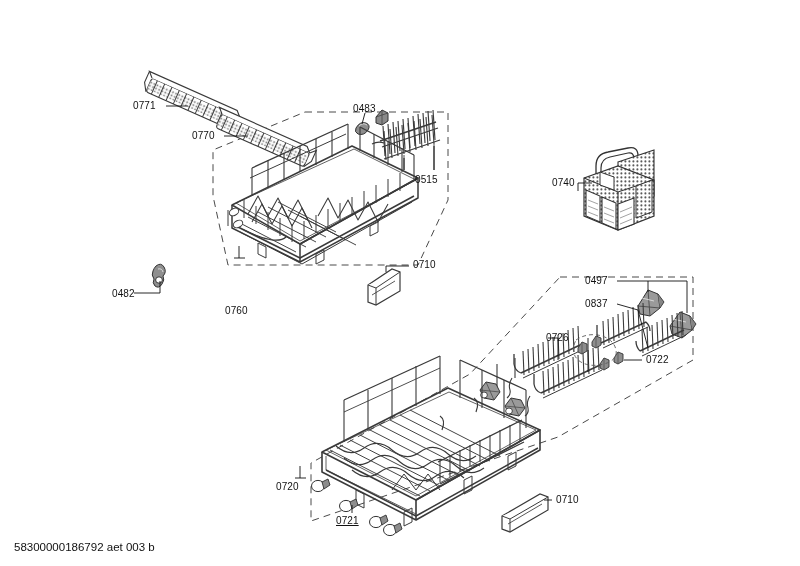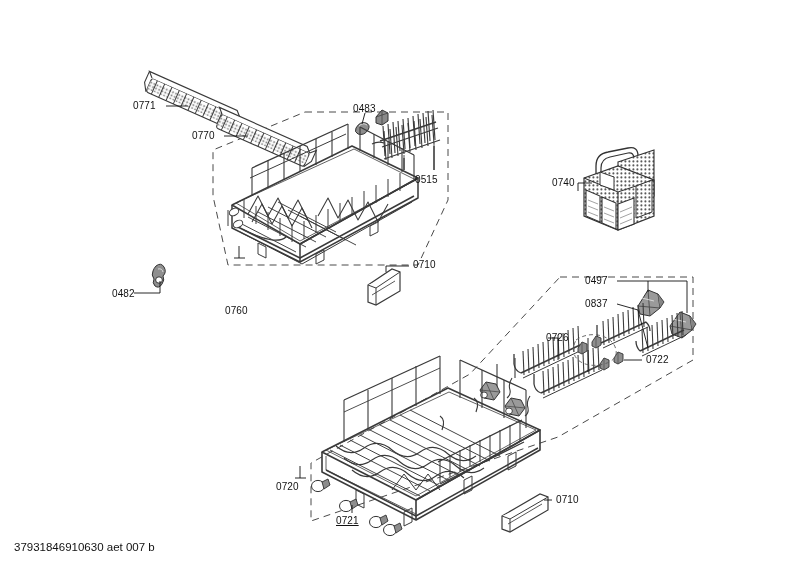--- a/index.html
+++ b/index.html
@@ -496,13 +496,13 @@
 <div class="lbl" style="left:413px;top:260px;">0710</div>
 <div class="lbl" style="left:552px;top:178px;">0740</div>
 <div class="lbl" style="left:585px;top:276px;">0497</div>
 <div class="lbl" style="left:585px;top:299px;">0837</div>
 <div class="lbl" style="left:546px;top:333px;text-align:center;">0726</div>
 <div class="lbl" style="left:646px;top:355px;text-align:right;">0722</div>
 <div class="lbl" style="left:276px;top:482px;">0720</div>
 <div class="lbl" style="left:336px;top:516px;text-decoration:underline;">0721</div>
 <div class="lbl" style="left:556px;top:495px;">0710</div>
 
-<div class="footer">37931846910630 aet 007 b</div>
+<div class="footer">58300000186792 aet 003 b</div>
 
 </body></html>

